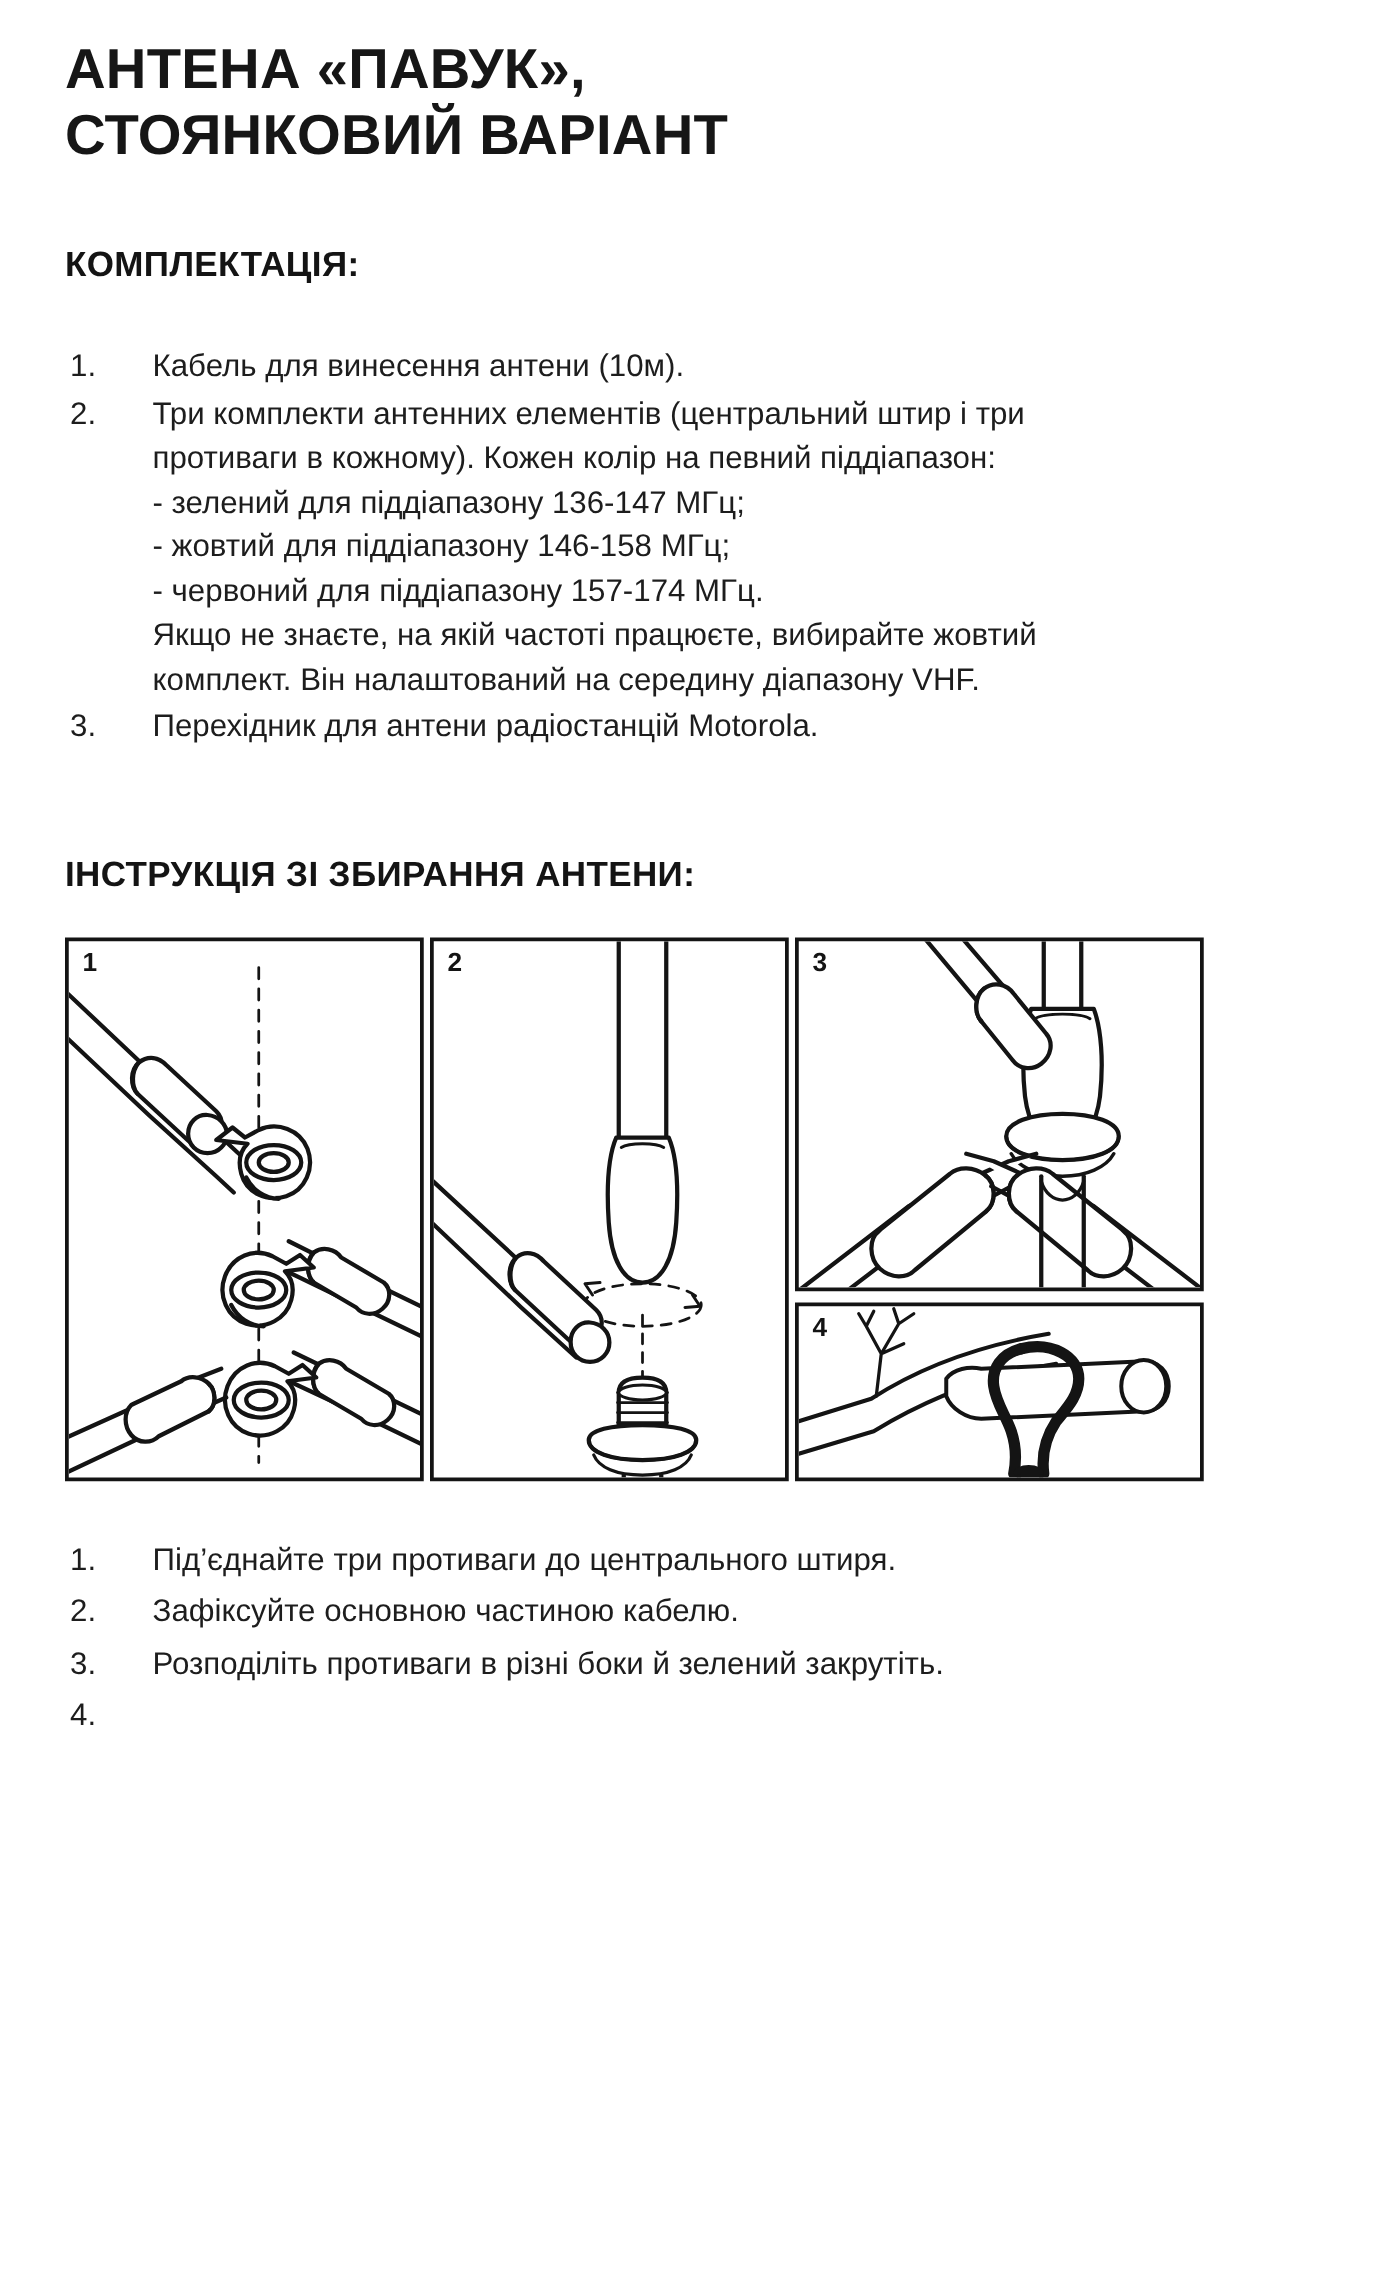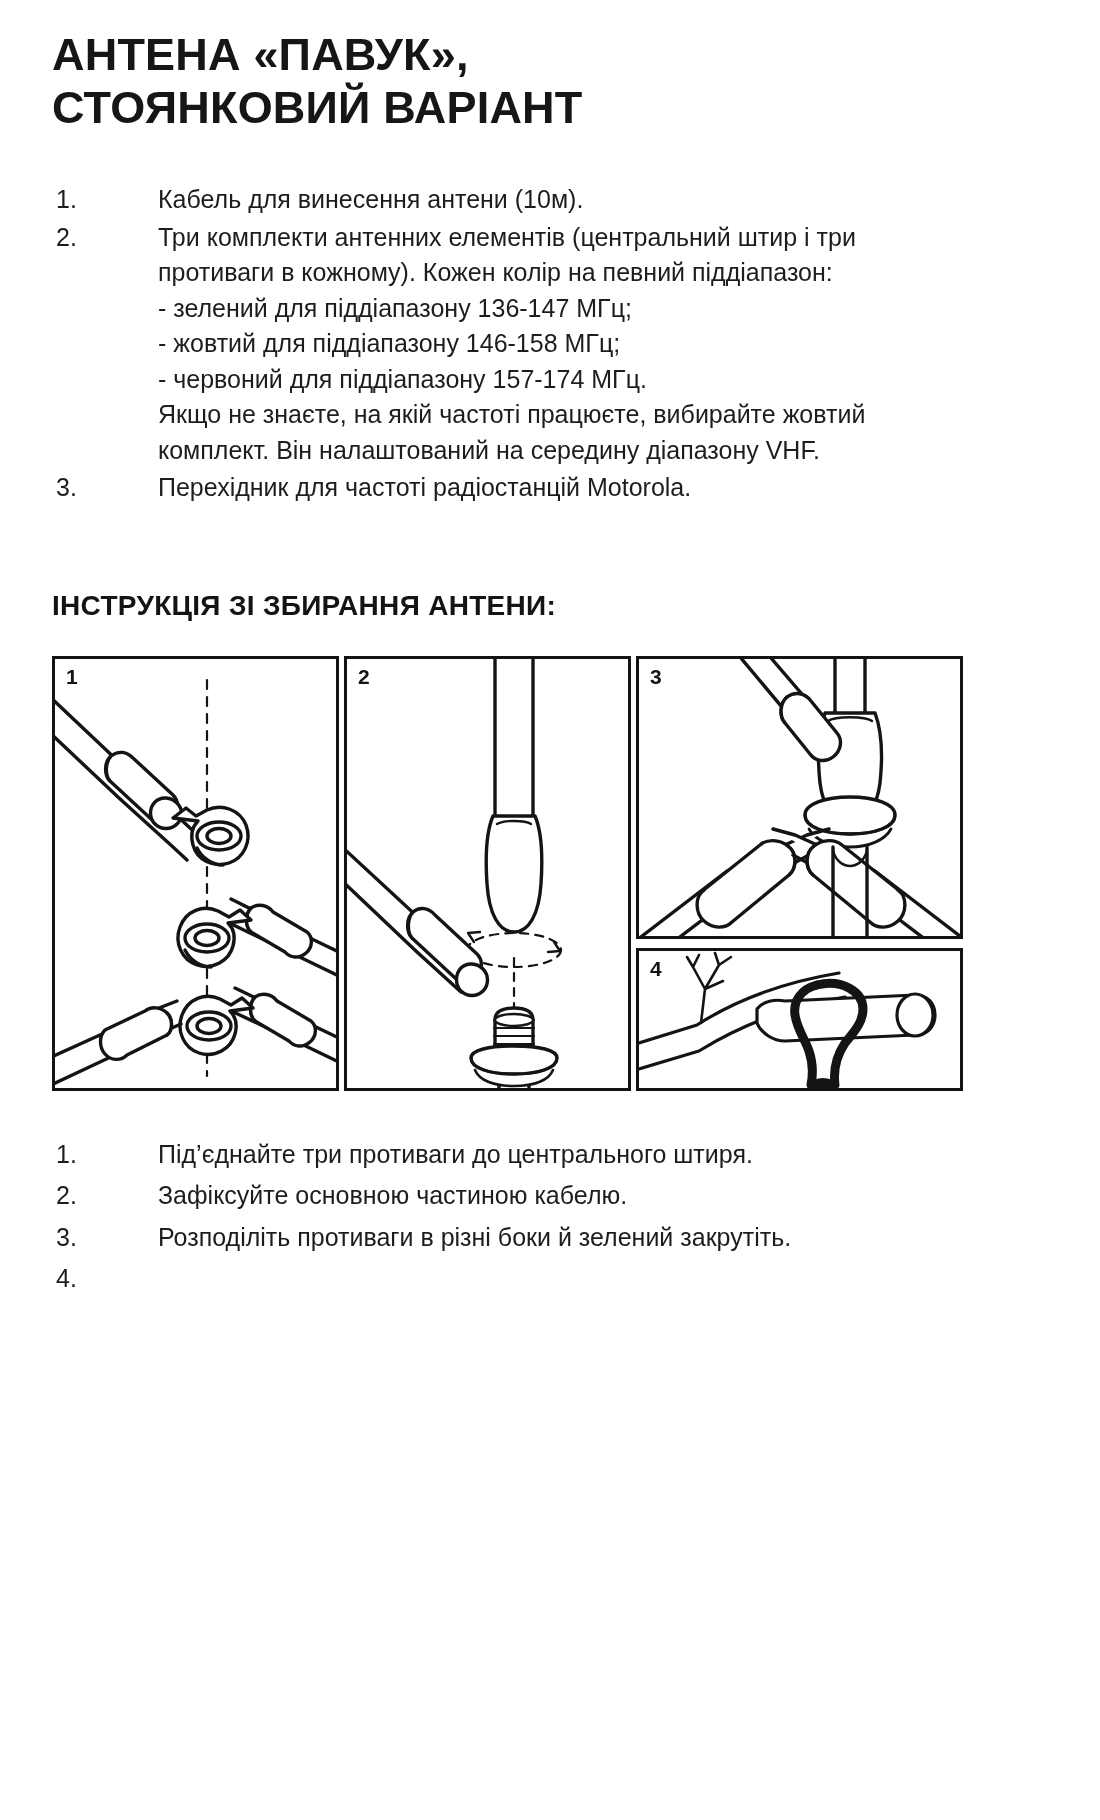--- a/index.html
+++ b/index.html
@@ -71,21 +71,20 @@
 
   .num-list .marker {
     flex: 0 0 70px;
     text-align: left;
     padding-left: 4px;
   }
   .num-list .body {
     flex: 1 1 auto;
     white-space: pre-line;
     max-width: 880px;
-    margin-left: 36px;
   }
 
   
   .diagrams {
     margin-top: 34px;
     display: grid;
     grid-template-columns: 287px 287px 327px;
     grid-template-rows: 283px 143px;
     gap: 9px 5px;
     width: 916px;
@@ -113,39 +112,40 @@
 </style>
 </head>
 <body>
 
 <div class="page">
 
   <h1 class="title">АНТЕНА «ПАВУК»,
 СТОЯНКОВИЙ ВАРІАНТ</h1>
 
 
+  <h2 class="section-heading" id="kit-heading">КОМПЛЕКТАЦІЯ:</h2>
 
   <ol class="num-list" id="kit-list">
     <li>
       <span class="marker">1.</span>
       <span class="body">Кабель для винесення антени (10м).</span>
     </li>
     <li>
       <span class="marker">2.</span>
       <span class="body">Три комплекти антенних елементів (центральний штир і три
 противаги в кожному). Кожен колір на певний піддіапазон:
 - зелений для піддіапазону 136-147 МГц;
 - жовтий для піддіапазону 146-158 МГц;
 - червоний для піддіапазону 157-174 МГц.
 Якщо не знаєте, на якій частоті працюєте, вибирайте жовтий
 комплект. Він налаштований на середину діапазону VHF.</span>
     </li>
     <li>
       <span class="marker">3.</span>
-      <span class="body">Перехідник для частоті радіостанцій Motorola.</span>
+      <span class="body">Перехідник для антени радіостанцій Motorola.</span>
     </li>
   </ol>
 
   <h2 class="section-heading" id="assembly-heading">ІНСТРУКЦІЯ ЗІ ЗБИРАННЯ АНТЕНИ:</h2>
 
   <div class="diagrams">
 
     <div class="panel panel-1">
       <span class="panel-num">1</span>
       <svg viewBox="0 0 281 431" preserveAspectRatio="xMidYMid slice">

